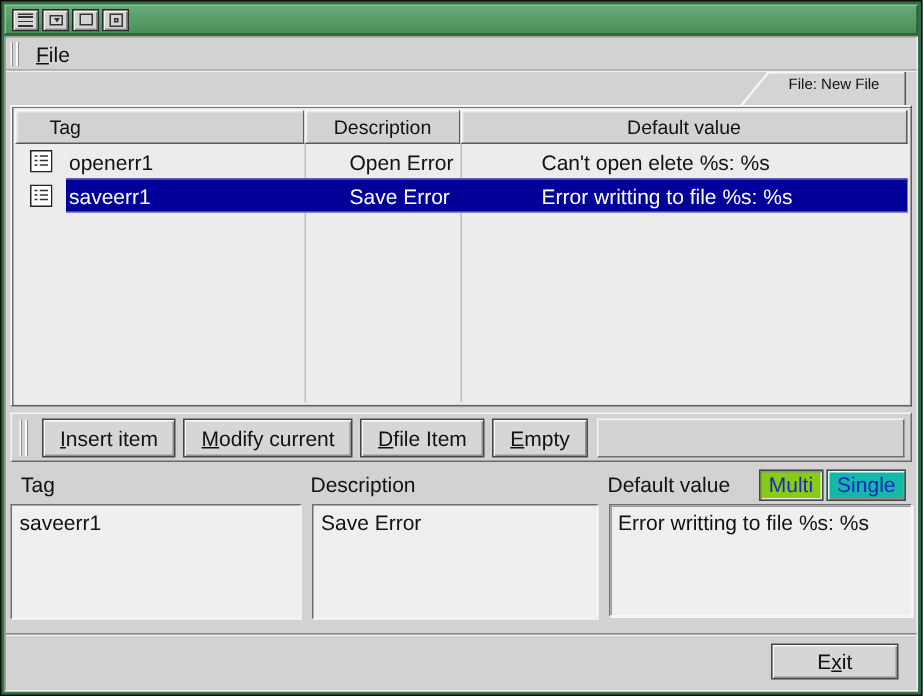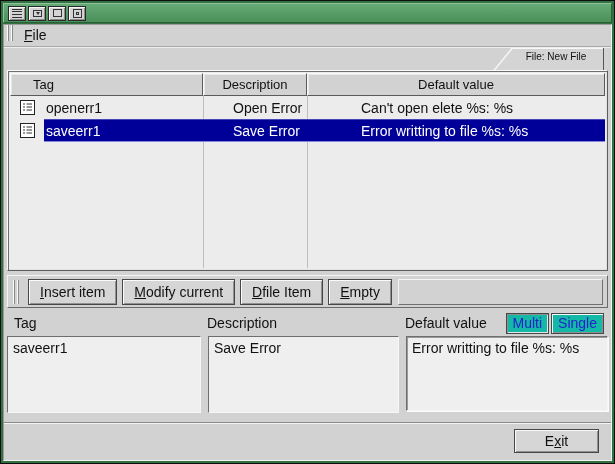--- a/index.html
+++ b/index.html
@@ -34,21 +34,21 @@
   .glyph-restore { width:9px; height:9px; border:1px solid #333; display:flex; align-items:center; justify-content:center; }
   .glyph-restore i { display:block; width:3px; height:3px; border:1px solid #333; }
 
   
   .client {
     height:437px; background:#d2d2d2;
     border:1px solid; border-color:#9a9a9a #f2f2f2 #f2f2f2 #9a9a9a;
     display:flex; flex-direction:column;
   }
 
-  .menubar { height:22px; display:flex; 
+  .menubar { height:22px; display:flex; align-items:center;
     border-bottom:1px solid #a8a8a8; box-shadow:0 1px 0 #eee; padding-left:2px; }
   .grip { width:7px; height:16px; margin:0 3px 0 1px;
     background:linear-gradient(90deg,#fafafa 0 1px,#8a8a8a 1px 2px,transparent 2px 4px,#fafafa 4px 5px,#8a8a8a 5px 6px,transparent 6px); }
   .menu-item { font-size:14px; color:#111; padding:2px 7px; }
   .menu-item u, .key-u { text-decoration:underline; }
 
   
   .tabrow { position:relative; height:23px; margin:0 3px; flex:0 0 auto; }
   .tab { position:absolute; right:2px; bottom:-1px; width:114px; height:24px; }
   .tab-label { position:absolute; left:20px; right:6px; top:4px; font-size:10px; color:#111; text-align:center; white-space:nowrap; }
@@ -90,21 +90,21 @@
     border:1px solid; border-color:#f4f4f4 #6f6f6f #6f6f6f #f4f4f4; }
 
   
   .formarea { margin:3px 3px 0; flex:0 0 auto; }
   .form-labels { display:flex; align-items:center; height:24px; font-size:14px; color:#111; }
   .fl-tag { width:198px; padding-left:7px; }
   .fl-desc { width:198px; padding-left:2px; }
   .fl-def { flex:1; padding-left:2px; }
   .mode-btn { height:21px; padding:0 6px; font-size:14px; color:#2222cc;
     display:flex; align-items:center; flex:0 0 auto; }
-  .mode-btn.pressed { background:#14b8a6; border:1px solid #474747;
+  .mode-btn.pressed { background:#84cc16; border:1px solid #474747;
     box-shadow:inset 1px 1px 0 #8f8f8f, inset -1px -1px 0 #e8e8e8; }
   .mode-btn.raised { background:#14b8a6; border:1px solid #474747;
     box-shadow:inset 1px 1px 0 #fafafa, inset -1px -1px 0 #919191; margin-left:2px; margin-right:4px; }
   .form-boxes { display:flex; margin-top:1px; }
   .fbox { height:77px; background:#efefef; font-size:14px; color:#111;
     padding:3px 5px; overflow:hidden;
     border:1px solid; border-color:#6e6e6e #f6f6f6 #f6f6f6 #6e6e6e; }
   .fbox-tag { width:194px; margin-right:7px; }
   .fbox-desc { width:191px; margin-right:7px; }
   .fbox-def { flex:1; height:75px; margin-top:0;

